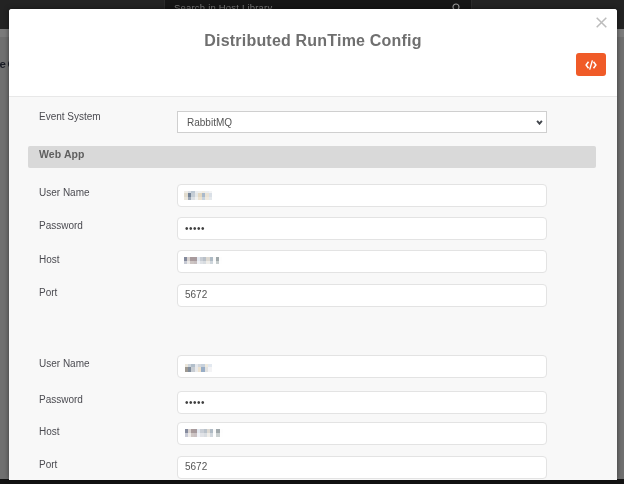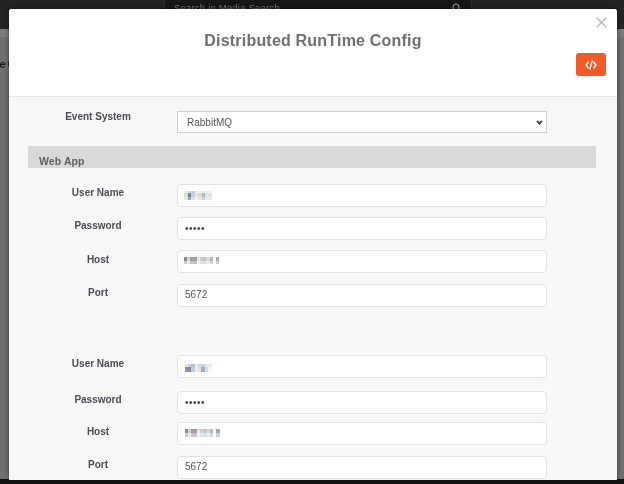--- a/index.html
+++ b/index.html
@@ -26,47 +26,47 @@
   .modal-title{position:absolute;left:0;top:22.5px;width:100%;text-align:center;
                font-size:16px;font-weight:bold;color:#6f6f6f;letter-spacing:.2px;}
   .close-btn{position:absolute;left:587px;top:8px;width:11px;height:11px;cursor:pointer;}
   .code-btn{position:absolute;left:567px;top:44px;width:30px;height:23px;background:#f05b28;
             border:none;border-radius:3px;padding:0;cursor:pointer;display:flex;
             align-items:center;justify-content:center;}
 
   .modal-body{position:absolute;left:0;top:87px;width:100%;height:383px;background:#f8f8f8;
               border-top:1px solid #e8e8e8;}
 
-  .field-label{position:absolute;left:30px;width:118px;text-align:center;
-               font-size:10px;font-weight:bold;color:#4b4b51;line-height:10px;}
+  .field-label{position:absolute;left:30px;width:118px;text-align:left;
+               font-size:10px;font-weight:normal;color:#4b4b51;line-height:10px;}
   .input{position:absolute;left:168px;width:370px;height:23px;background:#fff;
          border:1px solid #e3e3e3;border-radius:4px;box-sizing:border-box;}
   .input .value{position:absolute;left:7px;top:4px;font-size:10px;color:#555;line-height:11px;}
   .input .dots{letter-spacing:.5px;color:#3f3f3f;font-size:10px;top:4.5px;}
   .select{position:absolute;left:168px;top:14px;width:370px;height:22px;background:#fff;
           border:1px solid #cfcfcf;border-radius:0;box-sizing:border-box;cursor:pointer;}
   .select .value{position:absolute;left:9px;top:5px;font-size:10px;color:#555;}
   .select .chev{position:absolute;right:3.5px;top:8.2px;}
 
   .section-bar{position:absolute;left:19px;width:568px;height:22px;background:#d9d9d9;
                border-radius:2px;}
-  .section-bar span{position:absolute;left:11px;top:9px;font-size:10.5px;font-weight:bold;
+  .section-bar span{position:absolute;left:11px;top:2px;font-size:10.5px;font-weight:bold;
                     color:#5f5f5f;letter-spacing:.1px;}
 
   .mosaic{position:absolute;font-size:0;line-height:0;}
   .mosaic i{display:inline-block;}
 </style>
 </head>
 <body>
 
 <div class="page">
 
   <div class="navbar">
     <div class="searchbox">
-      <span class="search-text">Search in Media Search</span>
+      <span class="search-text">Search in Host Library</span>
       <svg class="search-icon" width="9" height="9" viewBox="0 0 9 9">
         <circle cx="4" cy="4" r="3" fill="none" stroke="#999999" stroke-width="1.2"></circle>
         <line x1="6.2" y1="6.2" x2="8.4" y2="8.4" stroke="#999999" stroke-width="1.2"></line>
       </svg>
     </div>
   </div>
   <div class="subnav-band"></div>
   <div class="bg-heading">e C</div>
   <div class="bottom-strip"></div>
 

